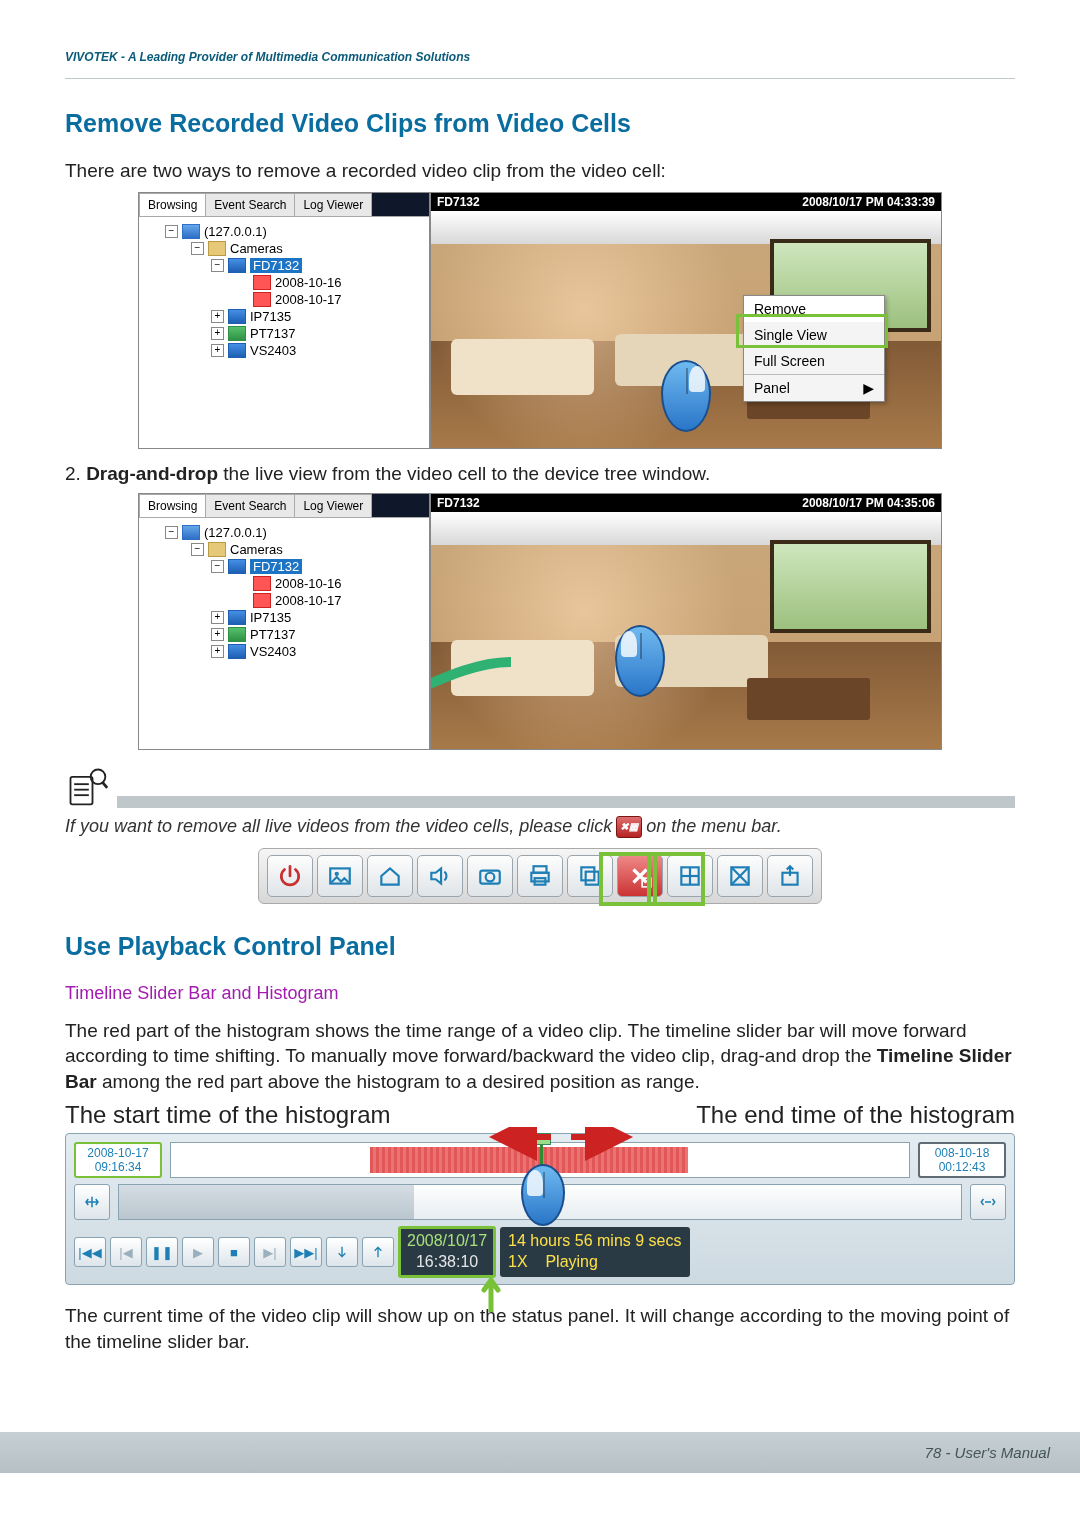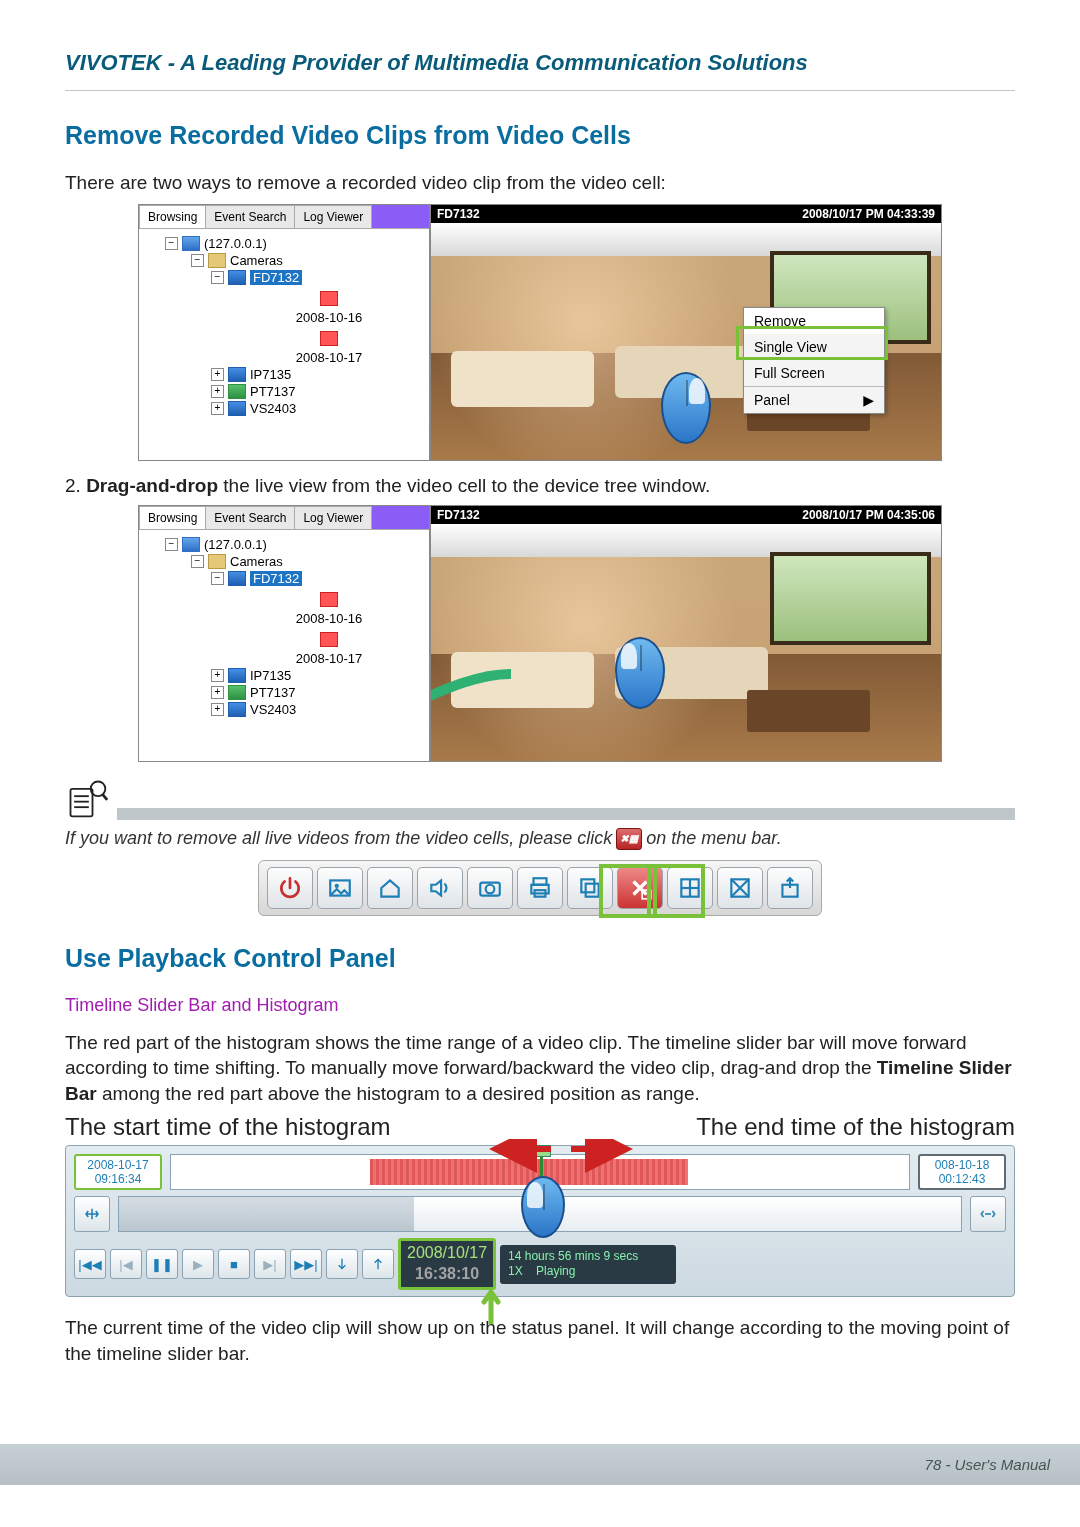--- a/index.html
+++ b/index.html
@@ -10,21 +10,21 @@
     width: 1080px;
   }
   .page {
     padding: 50px 65px 30px 65px;
     box-sizing: border-box;
   }
   .header-line {
     font-style: italic;
     font-weight: bold;
     color: #0a5b7a;
-    font-size: 22px;
+    font-size: 12px;
     padding-bottom: 14px;
     border-bottom: 1px solid #c0c8cc;
     margin-bottom: 30px;
   }
   .h2 {
     color: #0a6da0;
     font-size: 25px;
     font-weight: bold;
     margin: 14px 0 20px 0;
   }
@@ -53,37 +53,37 @@
     font-size: 13px;
   }
   .tree-panel {
     width: 290px;
     height: 255px;
     background:#fff;
   }
   .tabs {
     display:flex;
     border-bottom:1px solid #aaa;
-    background:#8b5cf6;
+    background:#0f172a;
   }
   .tab {
     padding:4px 8px;
     border:1px solid #aaa;
     border-bottom:none;
     margin-right:-1px;
     background:#e8e8e8;
     font-size:12px;
   }
   .tab.active { background:#fff; font-weight:normal; }
   .tree-body { padding:6px 8px; }
   .tree-row { display:flex; align-items:center; gap:4px; padding:1px 0; }
   .indent1 { margin-left: 18px; }
   .indent2 { margin-left: 44px; }
   .indent3 { margin-left: 64px; }
-  .indent4 { margin-left: 90px; flex-direction: column; }
+  .indent4 { margin-left: 90px; }
   .exp { width:11px; height:11px; border:1px solid #888; display:inline-flex; align-items:center; justify-content:center; font-size:10px; line-height:1; background:#fff; }
   .dotspace { width:12px; display:inline-block;}
   .tree-icon { width:16px; height:13px; display:inline-block; }
   .ico-host { background: linear-gradient(#64a7e9,#2e6fc7); border:1px solid #2e6fc7; }
   .ico-folder { background:#e6c978; border:1px solid #bb9a44; }
   .ico-cam { background:linear-gradient(#448fe6,#1e5fb1); border:1px solid #1e5fb1; }
   .ico-cam-green { background:linear-gradient(#56c06c,#2e9143); border:1px solid #2e9143; }
   .ico-rec { background:#f55; border:1px solid #c22; }
   .cam-hl { background:#1d74c4; color:#fff; padding:0 3px; }
 
@@ -354,25 +354,25 @@
     border:3px solid #7ac13a;
     background:#2a3a44;
     color:#a7e07a;
     font-size:16px;
     padding:2px 6px;
     border-radius:3px;
     text-align:center;
     line-height:1.3;
     min-width:74px;
   }
-  .status-chip .l2 { color:#a3a3a3;font-weight:bold; }
+  .status-chip .l2 { color:#e5e5e5; }
   .status-wide {
     background:#2a3a44;
-    color:#86efac;
-    font-size:12px;
+    color:#fde047;
+    font-size:16px;
     padding:4px 8px;
     border-radius:3px;
     min-width:160px;
     line-height:1.3;
   }
   .green-arrow-up {
     position:absolute;
     left:410px;
     bottom:-28px;
     width:30px; height:40px;

